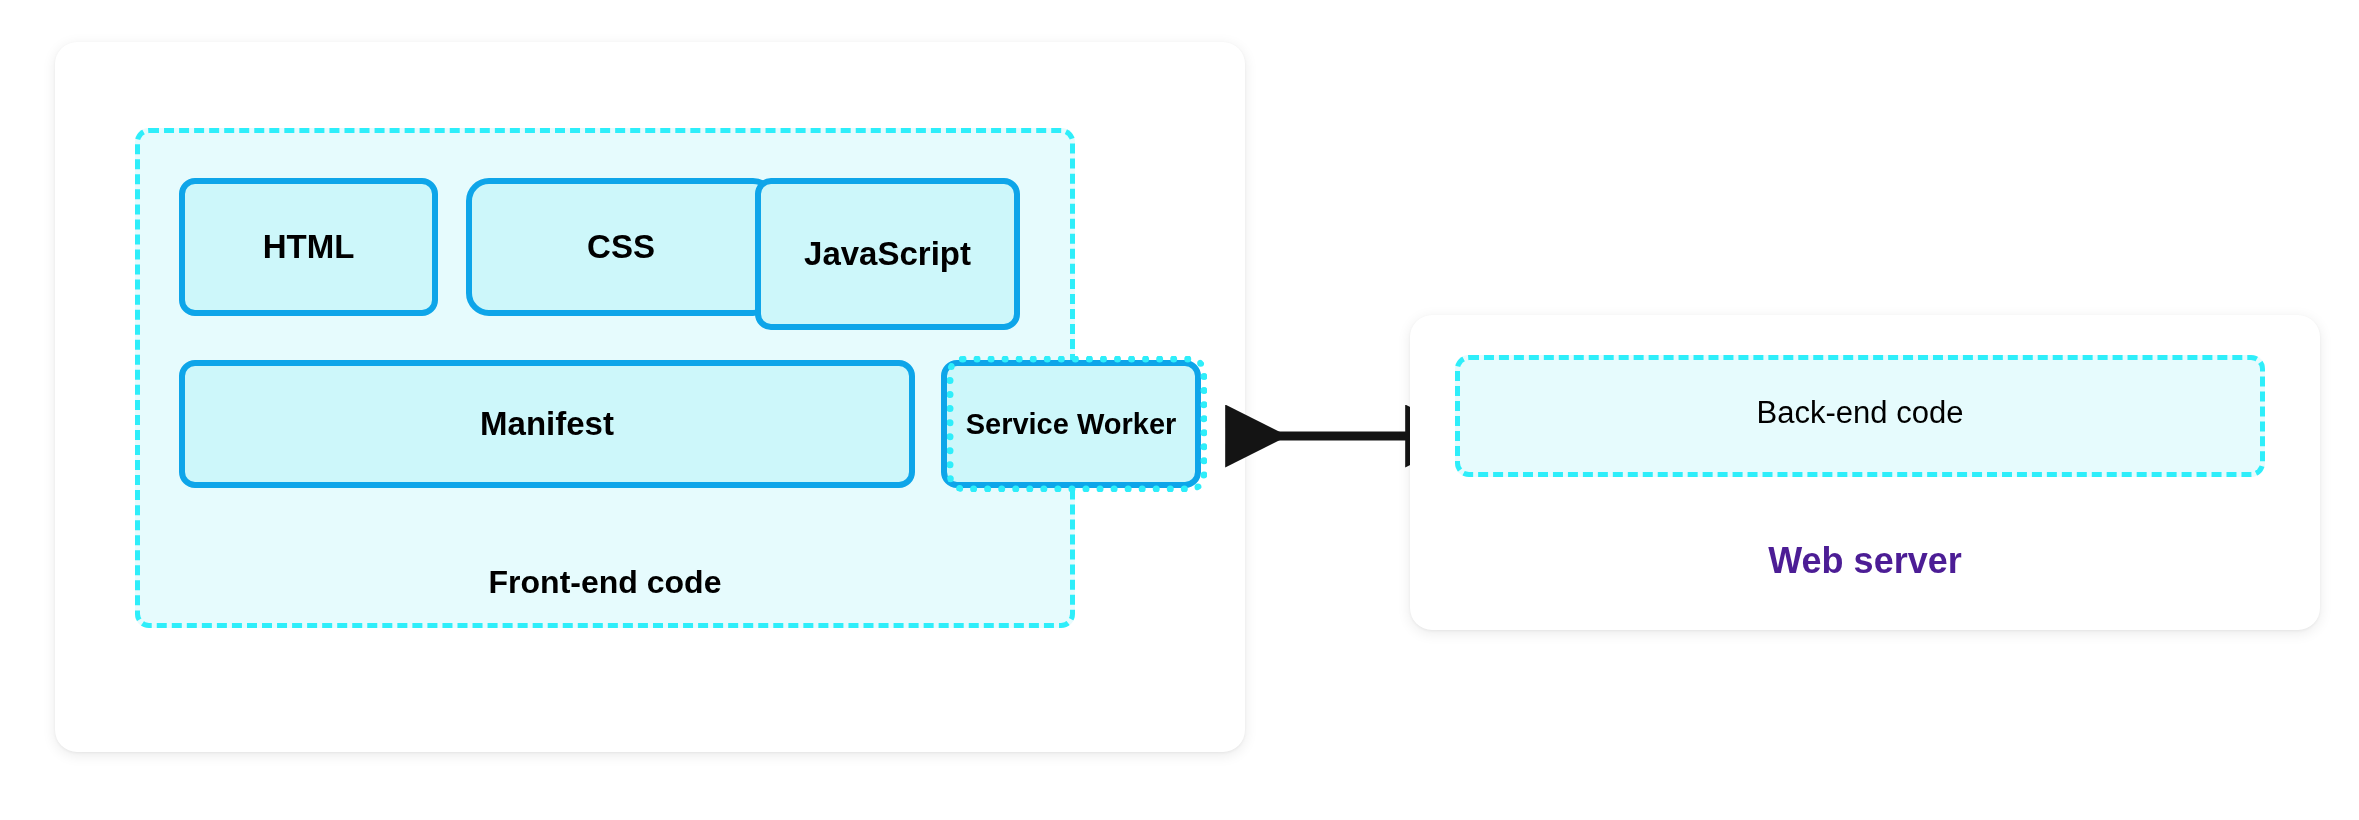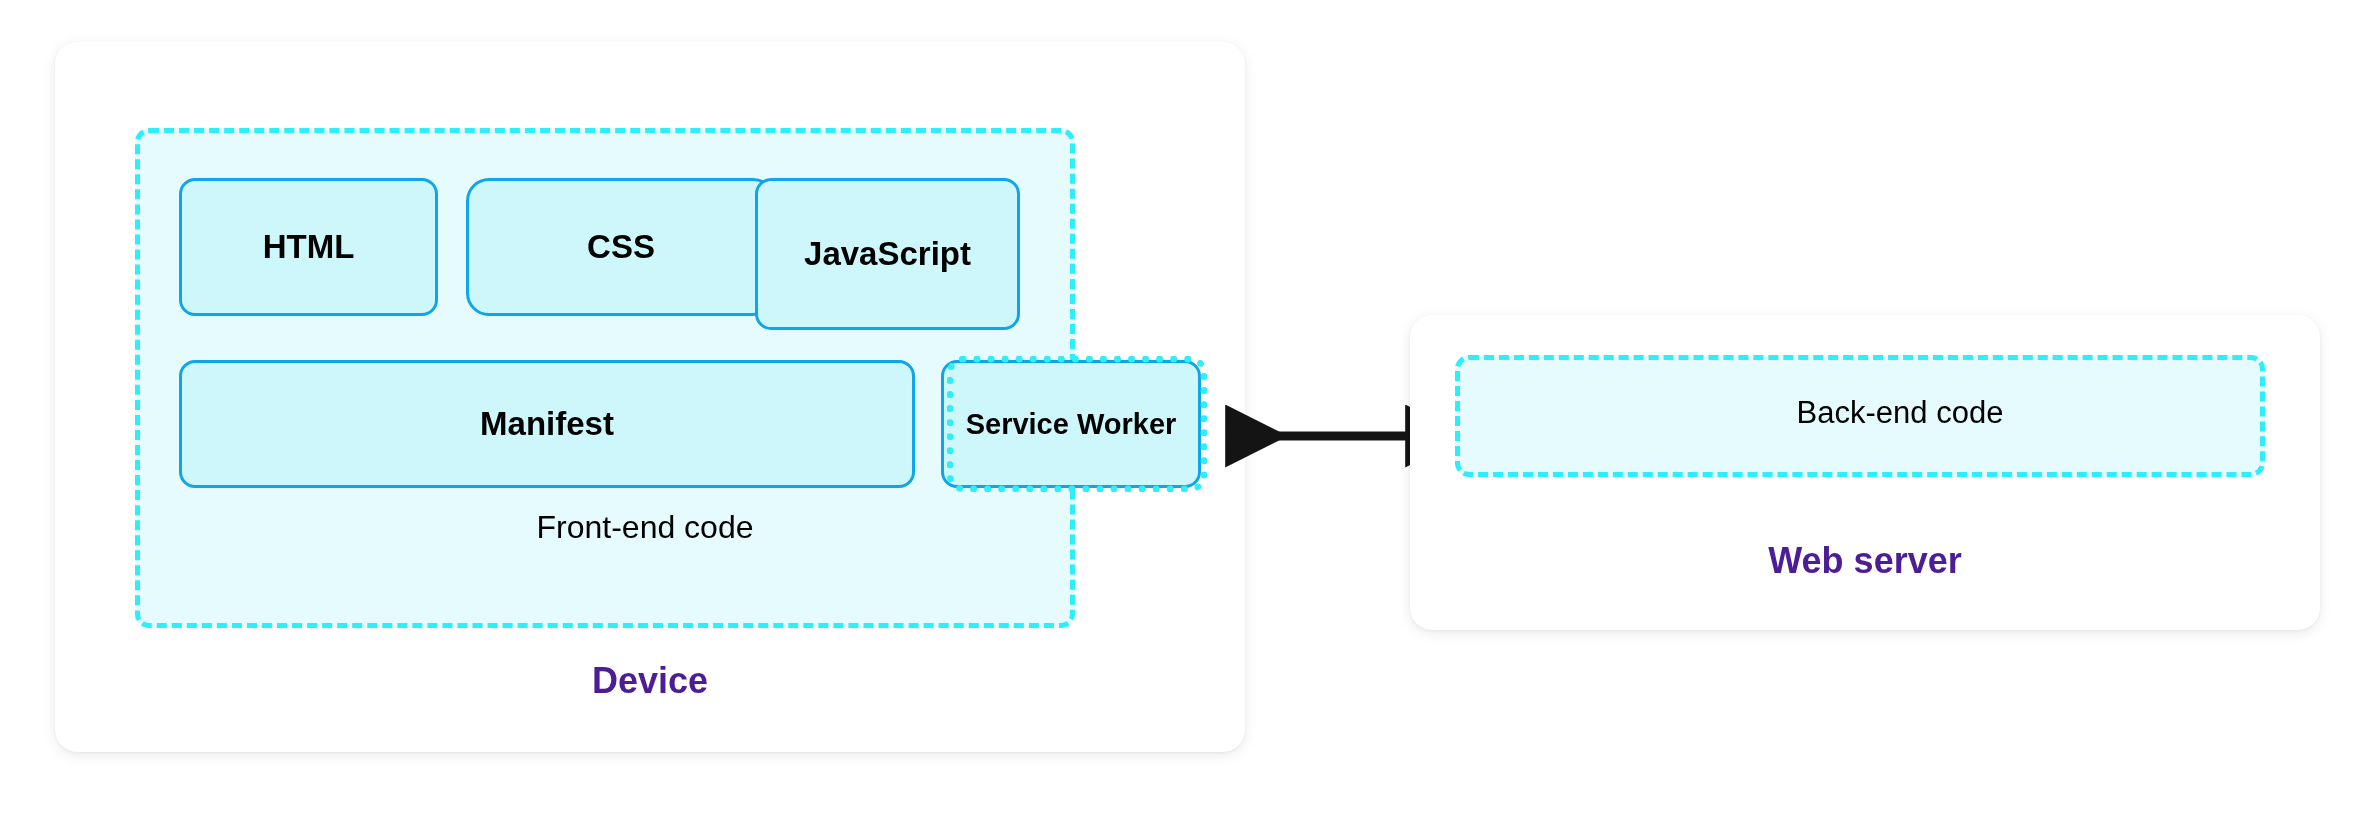--- a/index.html
+++ b/index.html
@@ -39,21 +39,21 @@
   }
   #frontend-group { left: 135px;  top: 128px; width: 940px; height: 500px; }
   #backend-group  { left: 1455px; top: 355px; width: 920px; height: 122px; }
   
   #backend-group  { width: 810px; }
 
   
   .solid-box {
     position: absolute;
     background: #cdf7fa;
-    border: 3px solid #0ea5e9;
+    border: 6px solid #0ea5e9;
     box-sizing: border-box;
     border-radius: 16px;
     display: flex;
     align-items: center;
     justify-content: center;
     text-align: center;
     color: #000000;
     font-weight: bold;
     font-size: 33px;
     line-height: 1.18;
@@ -88,23 +88,22 @@
   }
 
   
   .group-caption {
     position: absolute;
     text-align: center;
     color: #000000;
     font-size: 32px;
     font-weight: normal;
     white-space: nowrap;
-    padding-left: 40px;
   }
-  #frontend-caption { left: 135px;  top: 509px; width: 940px; }
+  #frontend-caption { left: 135px;  top: 564px; width: 940px; font-weight: bold; }
   #backend-caption  { left: 1455px; top: 395px; width: 810px; font-size: 31px; }
 
   
   .card-caption {
     position: absolute;
     text-align: center;
     color: #4c1d95;
     font-size: 36px;
     font-weight: bold;
     white-space: nowrap;
@@ -138,21 +137,20 @@
   <div class="solid-box" id="box-javascript">JavaScript</div>
 
   <div class="solid-box" id="box-serviceworker">Service Worker</div>
 
   <div class="solid-box" id="box-manifest">Manifest</div>
 
   <div id="sw-dotted-overlay"></div>
 
   <div class="group-caption" id="frontend-caption">Front-end code</div>
 
-  <div class="card-caption" id="device-caption">Device</div>
 
   <svg id="connector-arrow" viewBox="0 0 240 76">
     <defs>
       <marker id="head-right" markerWidth="7" markerHeight="7" refX="2.2" refY="3.5" orient="auto">
         <path d="M0,0 L7,3.5 L0,7 Z" fill="#141414"></path>
       </marker>
       <marker id="head-left" markerWidth="7" markerHeight="7" refX="2.2" refY="3.5" orient="auto">
         <path d="M0,0 L7,3.5 L0,7 Z" fill="#141414"></path>
       </marker>
     </defs>

